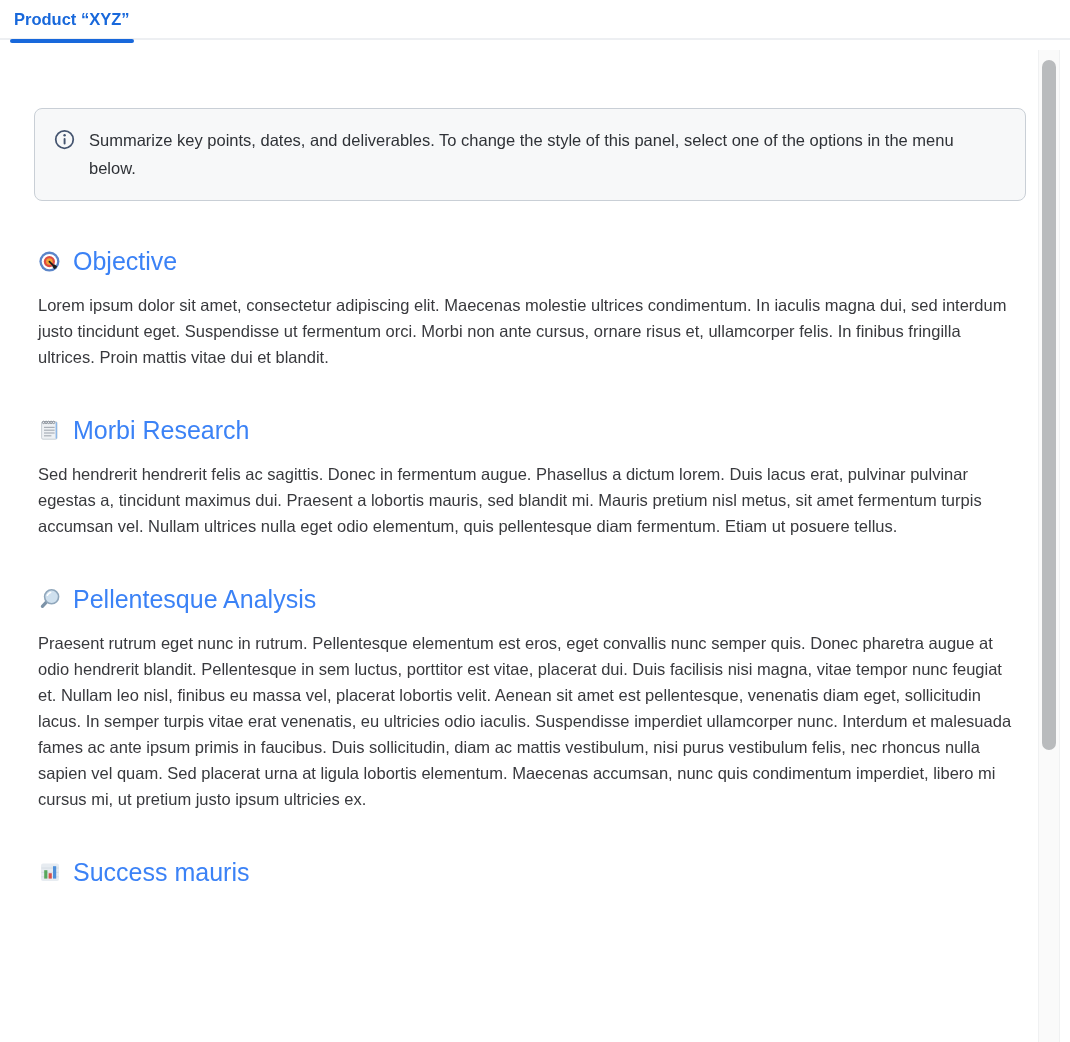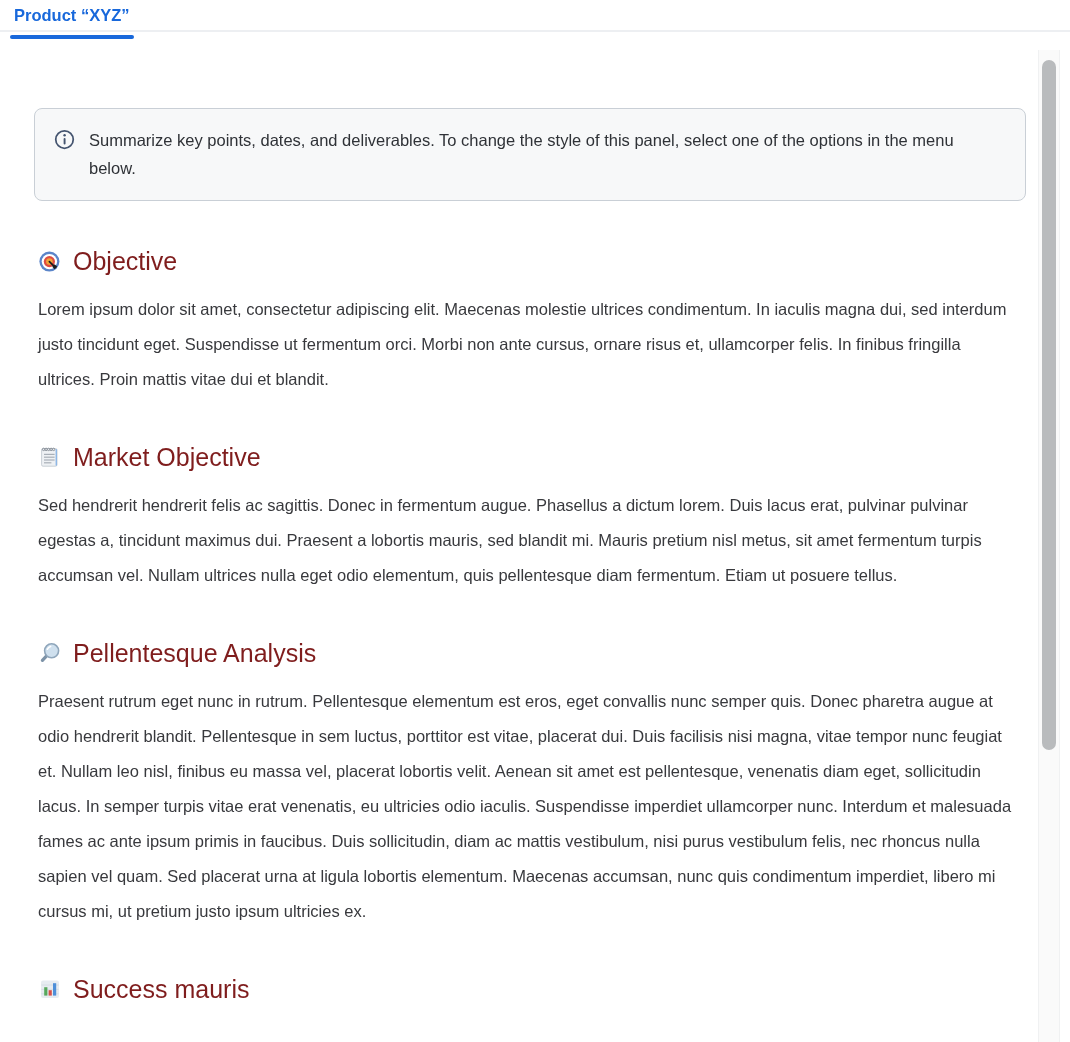--- a/index.html
+++ b/index.html
@@ -8,21 +8,21 @@
   .screen {
     position: relative;
     width: 1070px;
     height: 1042px;
     background: #ffffff;
     overflow: hidden;
   }
 
   
   .tabbar {
-    height: 32px;
+    height: 40px;
     display: flex;
     align-items: center;
     padding-left: 13px;
     border-bottom: 2px solid #edeff2;
   }
   .tab {
     margin-right: 29px;
     font-size: 16.5px;
     font-weight: 600;
     color: #44546f;
@@ -73,28 +73,28 @@
     max-width: 888px;
   }
 
   .section-heading {
     display: flex;
     align-items: center;
     gap: 11px;
     margin: 45px 0 16px 0;
     font-size: 25px;
     font-weight: 500;
-    color: #7f1d1d;
+    color: #3b82f6;
     line-height: 30px;
   }
   .section-heading .h-icon { flex: 0 0 auto; display: inline-flex; }
 
   .body-para {
     font-size: 16.5px;
-    line-height: 35px;
+    line-height: 26px;
     color: #38393d;
     max-width: 990px;
   }
 
   
   .sb-track {
     position: absolute;
     left: 1038px;
     top: 50px;
     width: 22px;
@@ -163,21 +163,21 @@
             <circle cx="15.6" cy="4.4" r="1.2"></circle>
           </g>
           <g stroke="#a8afb7" stroke-width="1.2">
             <line x1="6" y1="9.4" x2="16.6" y2="9.4"></line>
             <line x1="6" y1="12.2" x2="16.6" y2="12.2"></line>
             <line x1="6" y1="15" x2="16.6" y2="15"></line>
             <line x1="6" y1="17.8" x2="13.4" y2="17.8"></line>
           </g>
         </svg>
       </span>
-      <span>Market Objective</span>
+      <span>Morbi Research</span>
     </div>
     <p class="body-para">Sed hendrerit hendrerit felis ac sagittis. Donec in fermentum augue. Phasellus a dictum lorem. Duis lacus erat, pulvinar pulvinar egestas a, tincidunt maximus dui. Praesent a lobortis mauris, sed blandit mi. Mauris pretium nisl metus, sit amet fermentum turpis accumsan vel. Nullam ultrices nulla eget odio elementum, quis pellentesque diam fermentum. Etiam ut posuere tellus.</p>
 
     <div class="section-heading">
       <span class="h-icon">
         <svg width="24" height="24" viewBox="0 0 24 24">
           <path d="M8.6 14.8 L4.4 19.4" stroke="#7d93a8" stroke-width="3.2" stroke-linecap="round"></path>
           <circle cx="13.6" cy="9.8" r="7" fill="#cfe0ee" stroke="#8fa6bb" stroke-width="1.6"></circle>
           <path d="M9.4 8.2 a5 5 0 0 1 3.2-2.8" stroke="#ffffff" stroke-width="1.6" fill="none" stroke-linecap="round"></path>
         </svg>

